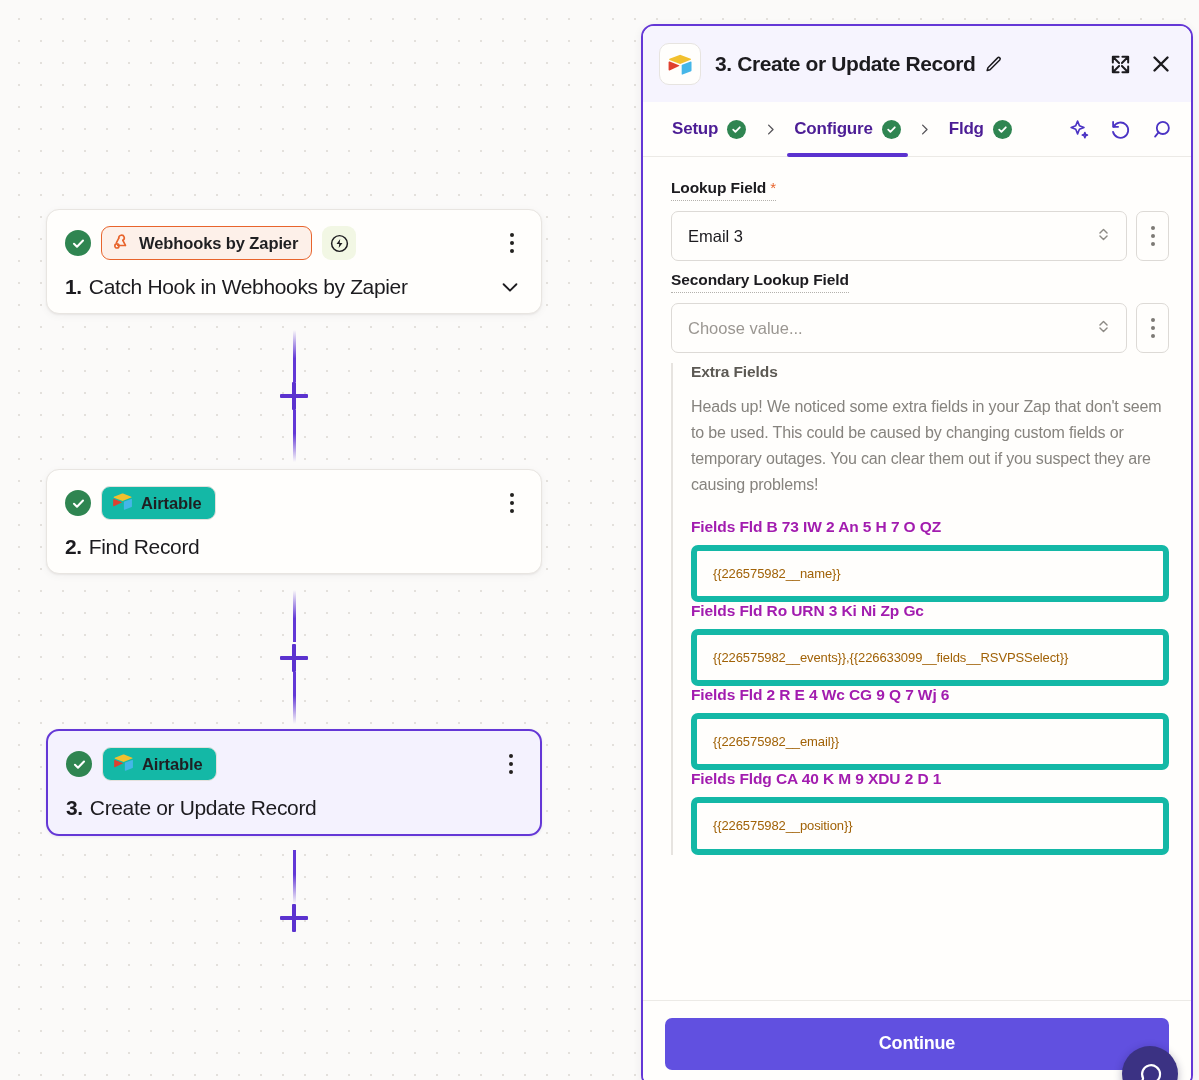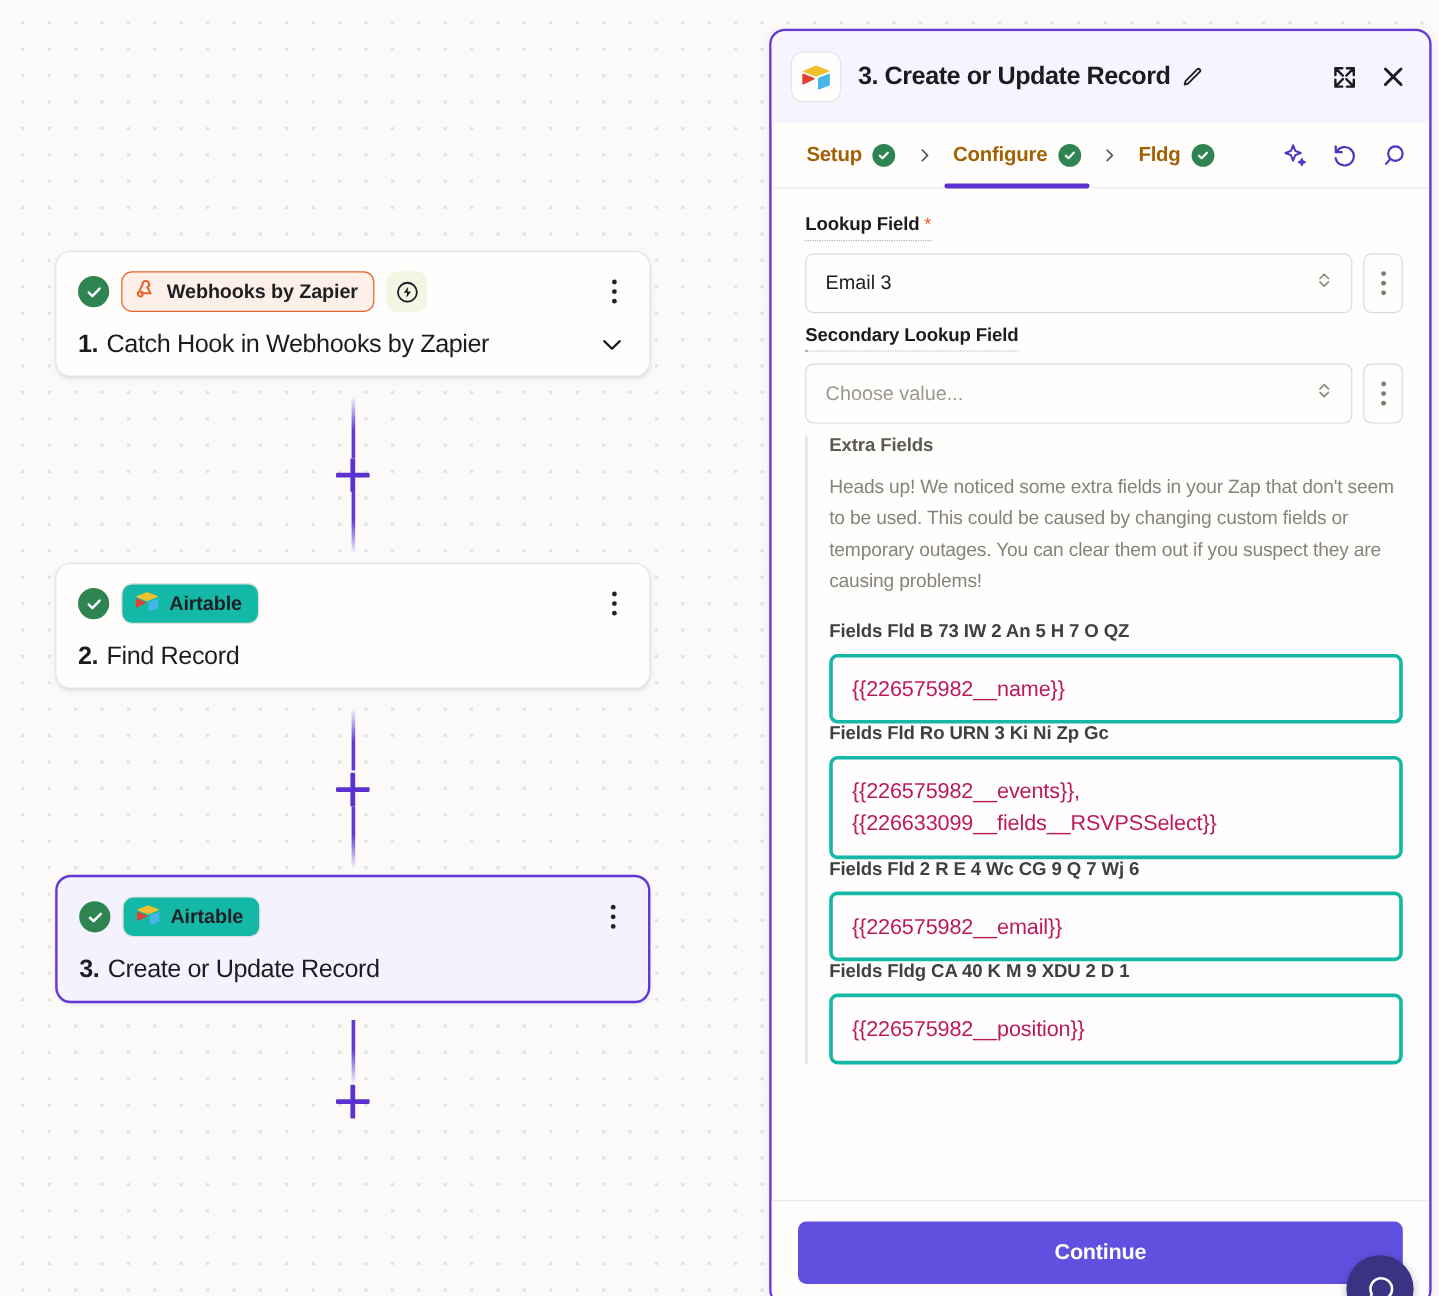--- a/index.html
+++ b/index.html
@@ -143,21 +143,21 @@
   .tabbar {
     height: 55px; flex: 0 0 55px;
     border-bottom: 1px solid #eceae6;
     display: flex; align-items: center;
     padding: 0 18px 0 26px;
     gap: 0;
   }
   .tab {
     display: flex; align-items: center; gap: 9px;
     height: 55px; padding: 0 3px;
-    font-size: 17px; font-weight: bold; color: #a16207;
+    font-size: 17px; font-weight: bold; color: #4c1d95;
     letter-spacing: -0.2px; cursor: pointer; position: relative;
   }
   .tab.active::after {
     content: ""; position: absolute; left: -4px; right: -4px; bottom: 0;
     height: 3.5px; background: #5b32cf; border-radius: 2px;
   }
   .tab .check { width: 19px; height: 19px; flex: 0 0 19px; }
   .tab .check svg { width: 11px; height: 11px; }
   .tab-sep {
     width: 42px; display: flex; align-items: center; justify-content: center;
@@ -207,28 +207,28 @@
   }
   .extra-title {
     font-size: 15.5px; font-weight: bold; color: #5c5953;
     letter-spacing: -0.1px; margin-bottom: 13px;
   }
   .extra-desc {
     font-size: 16px; color: #86837e; line-height: 1.62;
     letter-spacing: -0.15px; margin-bottom: 20px;
   }
   .ef-label {
-    font-size: 15.5px; font-weight: bold; color: #404040;
+    font-size: 15.5px; font-weight: bold; color: #a21caf;
     letter-spacing: -0.1px; margin-bottom: 9px;
   }
   .ef-input {
-    border: 3px solid #14b8a6; border-radius: 7px;
+    border: 6px solid #14b8a6; border-radius: 7px;
     background: #fffefc;
     padding: 13px 16px;
-    font-size: 18px; color: #be185d;
+    font-size: 13px; color: #a16207;
     line-height: 1.48; letter-spacing: -0.1px;
     margin-bottom: 22px;
     word-break: break-word; cursor: text;
   }
   .ef-input:last-child { margin-bottom: 0; }
 
   .panel-foot {
     flex: 0 0 86px; height: 86px;
     border-top: 1px solid #eceae6;
     background: #fffefc;

